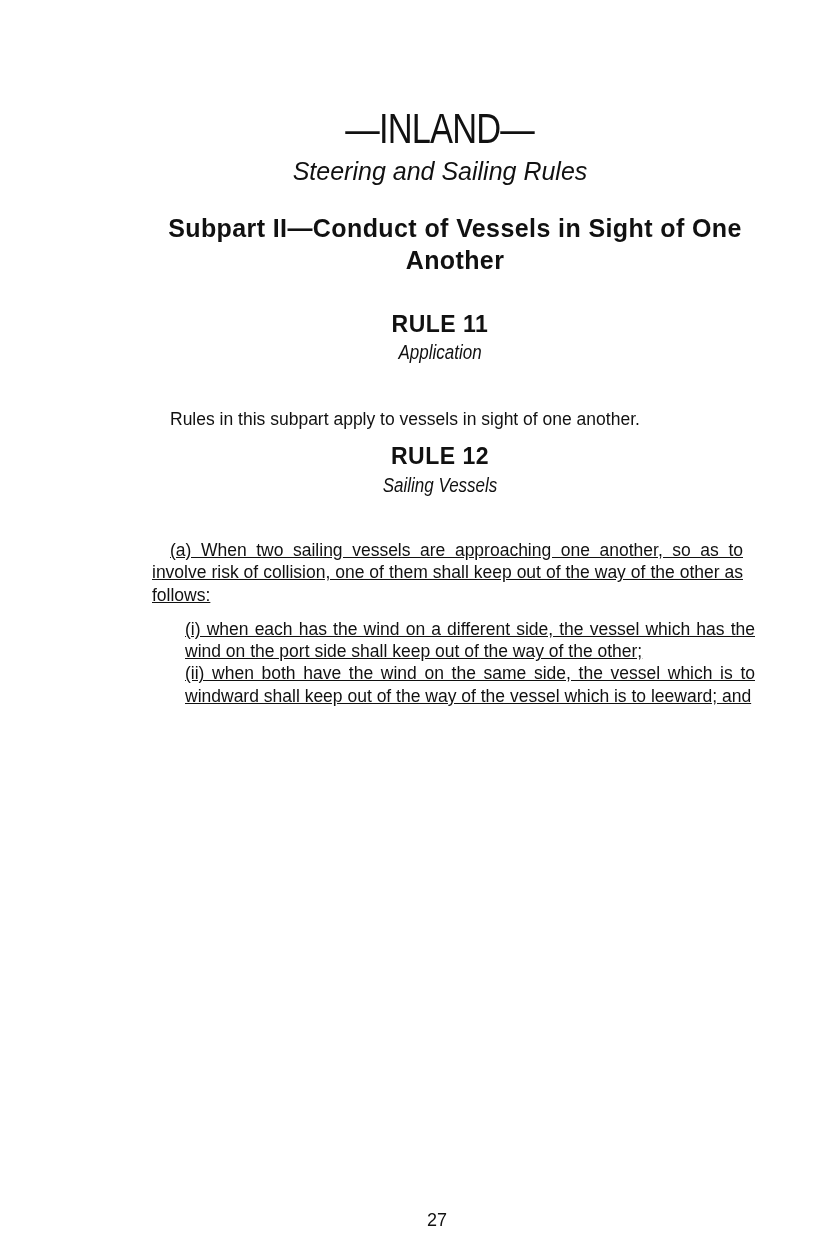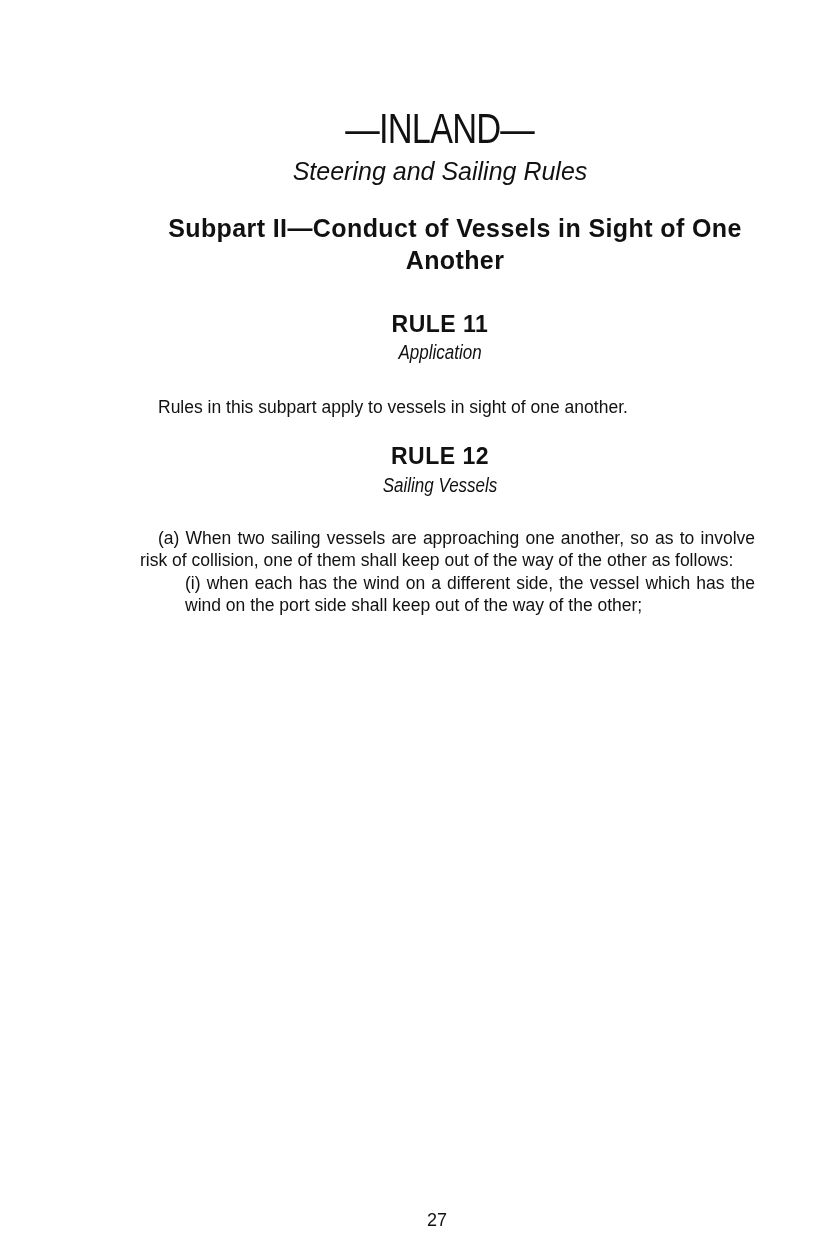--- a/index.html
+++ b/index.html
@@ -67,36 +67,37 @@
     transform: scaleX(0.85);
     transform-origin: 440px 0;
   }
   .body-text {
     position: absolute;
     font-size: 17.5px;
     line-height: 22.3px;
     text-align: justify;
   }
   .para {
-    margin: 0;
+    margin: 12px;
     text-indent: 18px;
   }
   .subitem {
     margin: 0 0 0 45px;
     text-align: justify;
   }
   .rule11-text {
     left: 140px;
     width: 615px;
     top: 396px;
   }
   .rule12-text {
     left: 140px;
     width: 615px;
     top: 527px;
+    text-decoration: underline;
   }
   .page-number {
     position: absolute;
     top: 1209px;
     left: 0;
     width: 874px;
     text-align: center;
     font-size: 18px;
     line-height: 22px;
   }
@@ -115,15 +116,16 @@
 <div class="body-text rule11-text">
   <p class="para">Rules in this subpart apply to vessels in sight of one another.</p>
 </div>
 
 <div class="rule-number" style="top:442px;">RULE 12</div>
 <div class="rule-name" style="top:472px;">Sailing Vessels</div>
 
 <div class="body-text rule12-text">
   <p class="para">(a) When two sailing vessels are approaching one another, so as to involve risk of collision, one of them shall keep out of the way of the other as follows:</p>
   <p class="subitem">(i) when each has the wind on a different side, the vessel which has the wind on the port side shall keep out of the way of the other;</p>
+  <p class="subitem">(ii) when both have the wind on the same side, the vessel which is to windward shall keep out of the way of the vessel which is to leeward; and</p>
 </div>
 
 <div class="page-number">27</div>
 
 </body></html>

